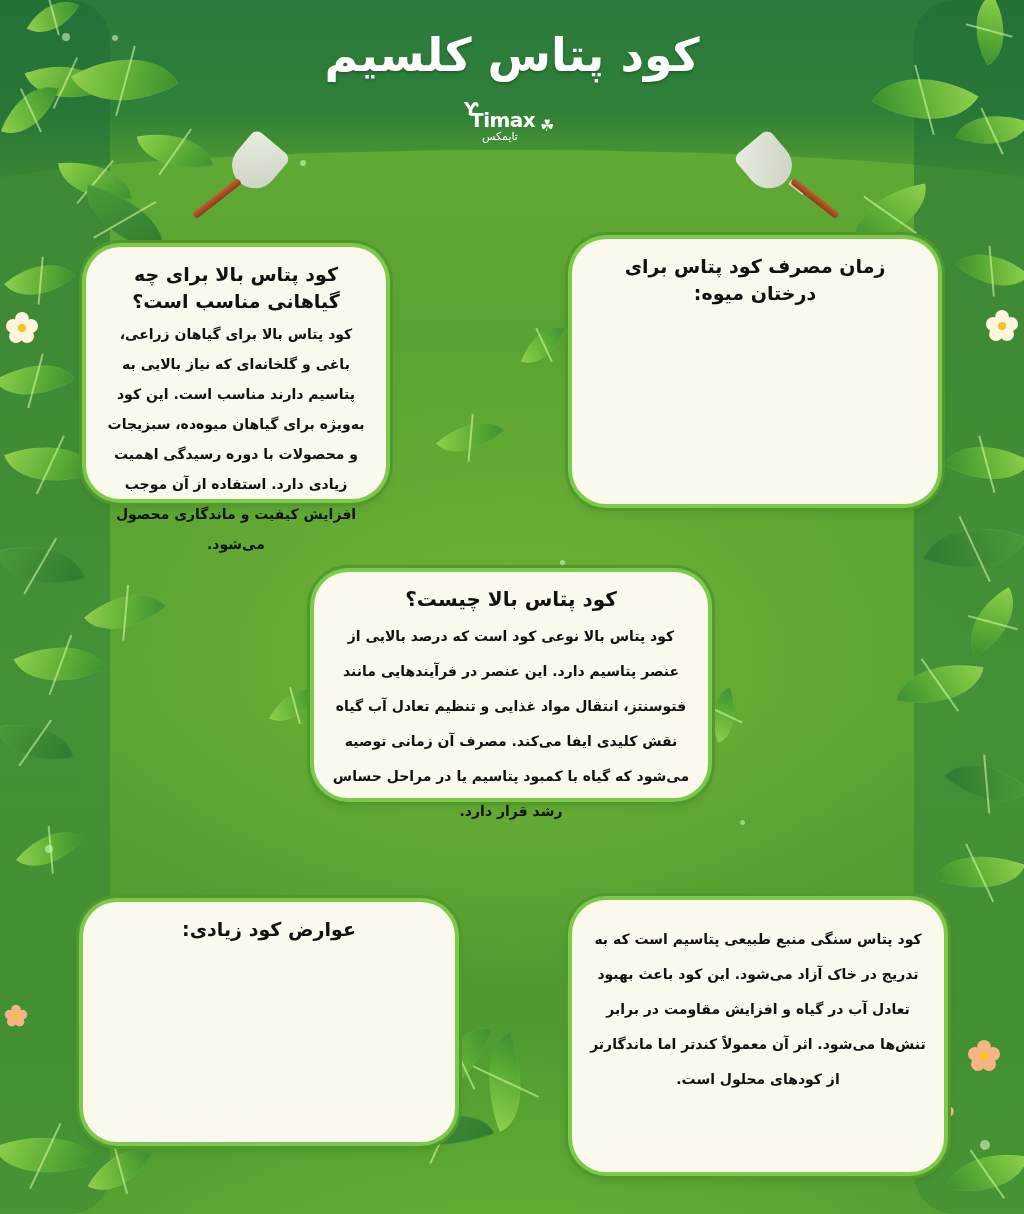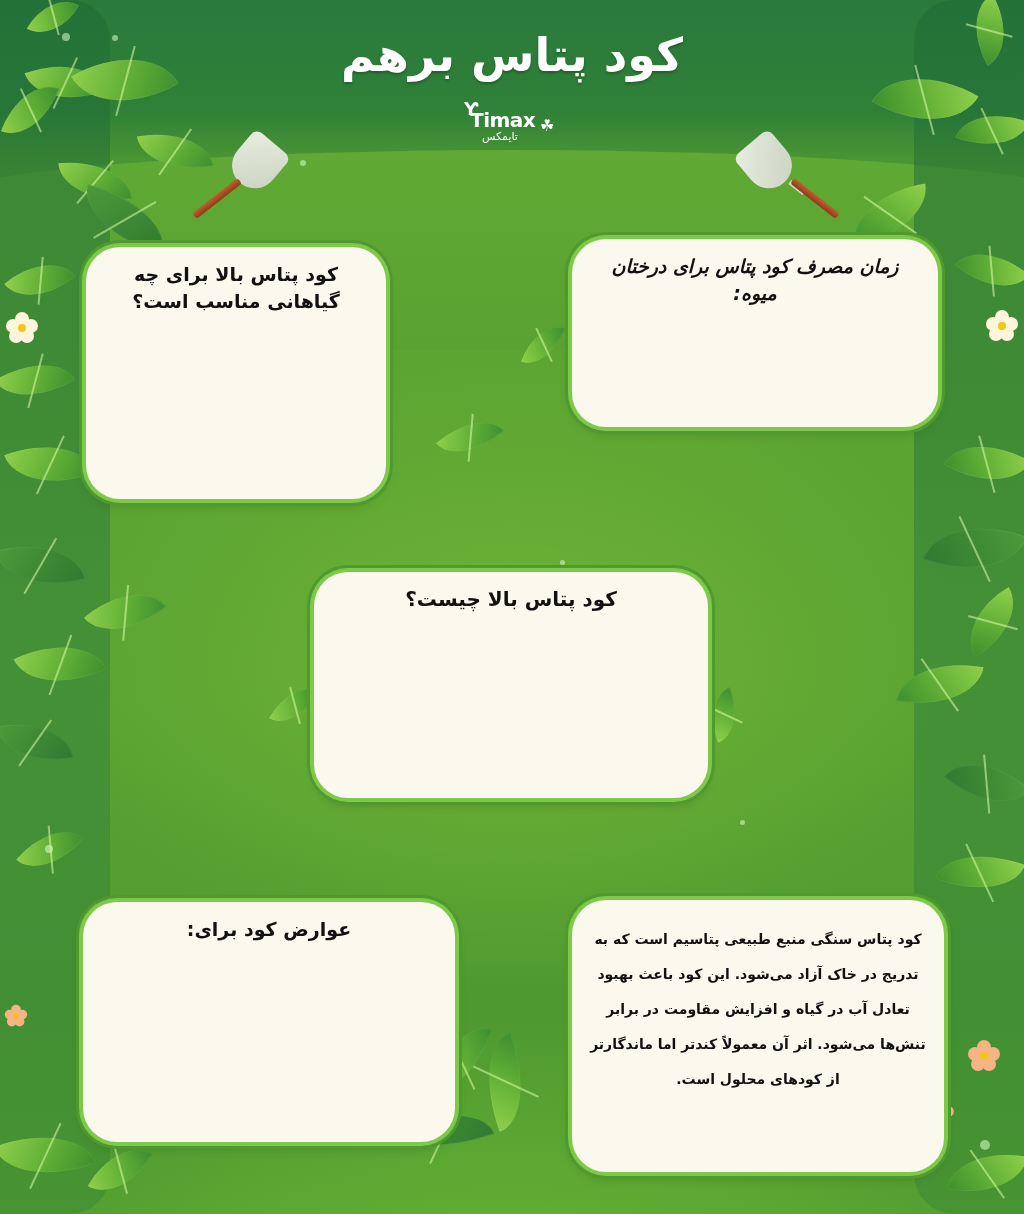--- a/index.html
+++ b/index.html
@@ -101,21 +101,21 @@
     }
     .card h2 {
       font-family: "DejaVu Sans", sans-serif; font-weight: bold; font-size: 19px; line-height: 27px;
       margin-bottom: 4px;
     }
     .card p {
       font-family: "DejaVu Sans", sans-serif; font-weight: bold; font-size: 14px; line-height: 30px;
     }
 
     .card.c1 { left: 86px; top: 247px; width: 300px; height: 252px; }
-    .card.c2 { left: 572px; top: 239px; width: 366px; height: 188px; font-style: italic; }
+    .card.c2 { left: 572px; top: 239px; width: 366px; height: 265px; }
     .card.c3 { left: 314px; top: 572px; width: 394px; height: 226px; }
     .card.c3 h2 { font-size: 20px; margin-bottom: 6px; }
     .card.c3 p { line-height: 35px; }
     .card.c4 { left: 83px; top: 902px; width: 372px; height: 240px; }
     .card.c4 p { line-height: 35px; }
     .card.c5 { left: 572px; top: 900px; width: 372px; height: 272px; padding-top: 22px; }
     .card.c5 p { line-height: 35px; }
   </style>
 </head>
 <body>
@@ -216,39 +216,41 @@
   <div class="blade"></div>
     <div class="neck"></div>
     <div class="handle"></div>
 </div>
 <div class="shovel right">
   <div class="blade"></div>
     <div class="neck"></div>
     <div class="handle"></div>
 </div>
 
-<h1 class="title">کود پتاس برهم</h1>
+<h1 class="title">کود پتاس کلسیم</h1>
 <div class="logo">
   <span class="horns">Ƴ</span>
   <span class="latin">Timax</span>
   <span class="pot">☘</span>
   <span class="persian">تایمکس</span>
 </div>
 
 <div class="card c1">
   <h2>کود پتاس بالا برای چه گیاهانی مناسب است؟</h2>
+  <p>کود پتاس بالا برای گیاهان زراعی، باغی و گلخانه‌ای که نیاز بالایی به پتاسیم دارند مناسب است. این کود به‌ویژه برای گیاهان میوه‌ده، سبزیجات و محصولات با دوره رسیدگی اهمیت زیادی دارد. استفاده از آن موجب افزایش کیفیت و ماندگاری محصول می‌شود.</p>
 </div>
 
 <div class="card c2">
   <h2>زمان مصرف کود پتاس برای درختان میوه:</h2>
 </div>
 
 <div class="card c3">
   <h2>کود پتاس بالا چیست؟</h2>
+  <p>کود پتاس بالا نوعی کود است که درصد بالایی از عنصر پتاسیم دارد. این عنصر در فرآیندهایی مانند فتوسنتز، انتقال مواد غذایی و تنظیم تعادل آب گیاه نقش کلیدی ایفا می‌کند. مصرف آن زمانی توصیه می‌شود که گیاه با کمبود پتاسیم یا در مراحل حساس رشد قرار دارد.</p>
 </div>
 
 <div class="card c4">
-  <h2>عوارض کود برای:</h2>
+  <h2>عوارض کود زیادی:</h2>
 </div>
 
 <div class="card c5">
   <p>کود پتاس سنگی منبع طبیعی پتاسیم است که به تدریج در خاک آزاد می‌شود. این کود باعث بهبود تعادل آب در گیاه و افزایش مقاومت در برابر تنش‌ها می‌شود. اثر آن معمولاً کندتر اما ماندگارتر از کودهای محلول است.</p>
 </div>
 
 </body></html>

